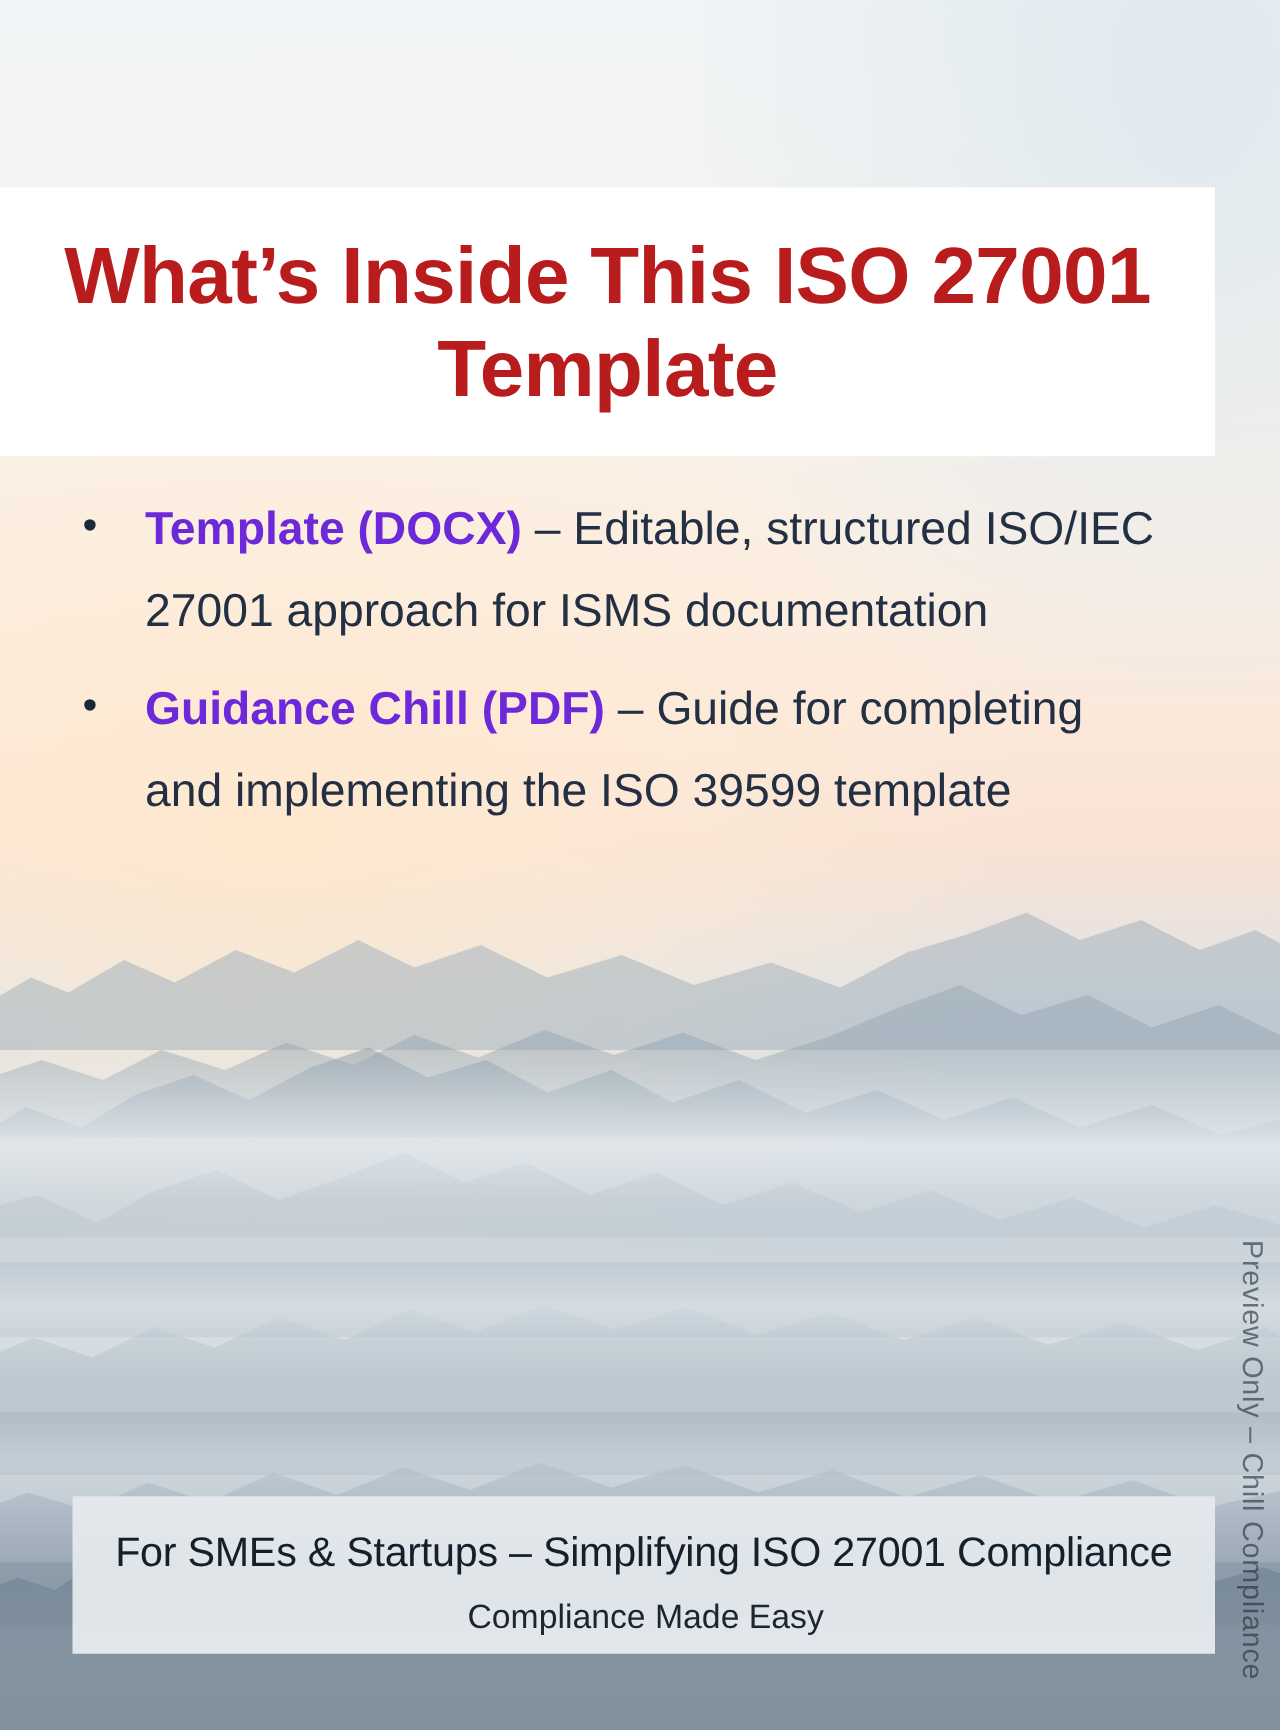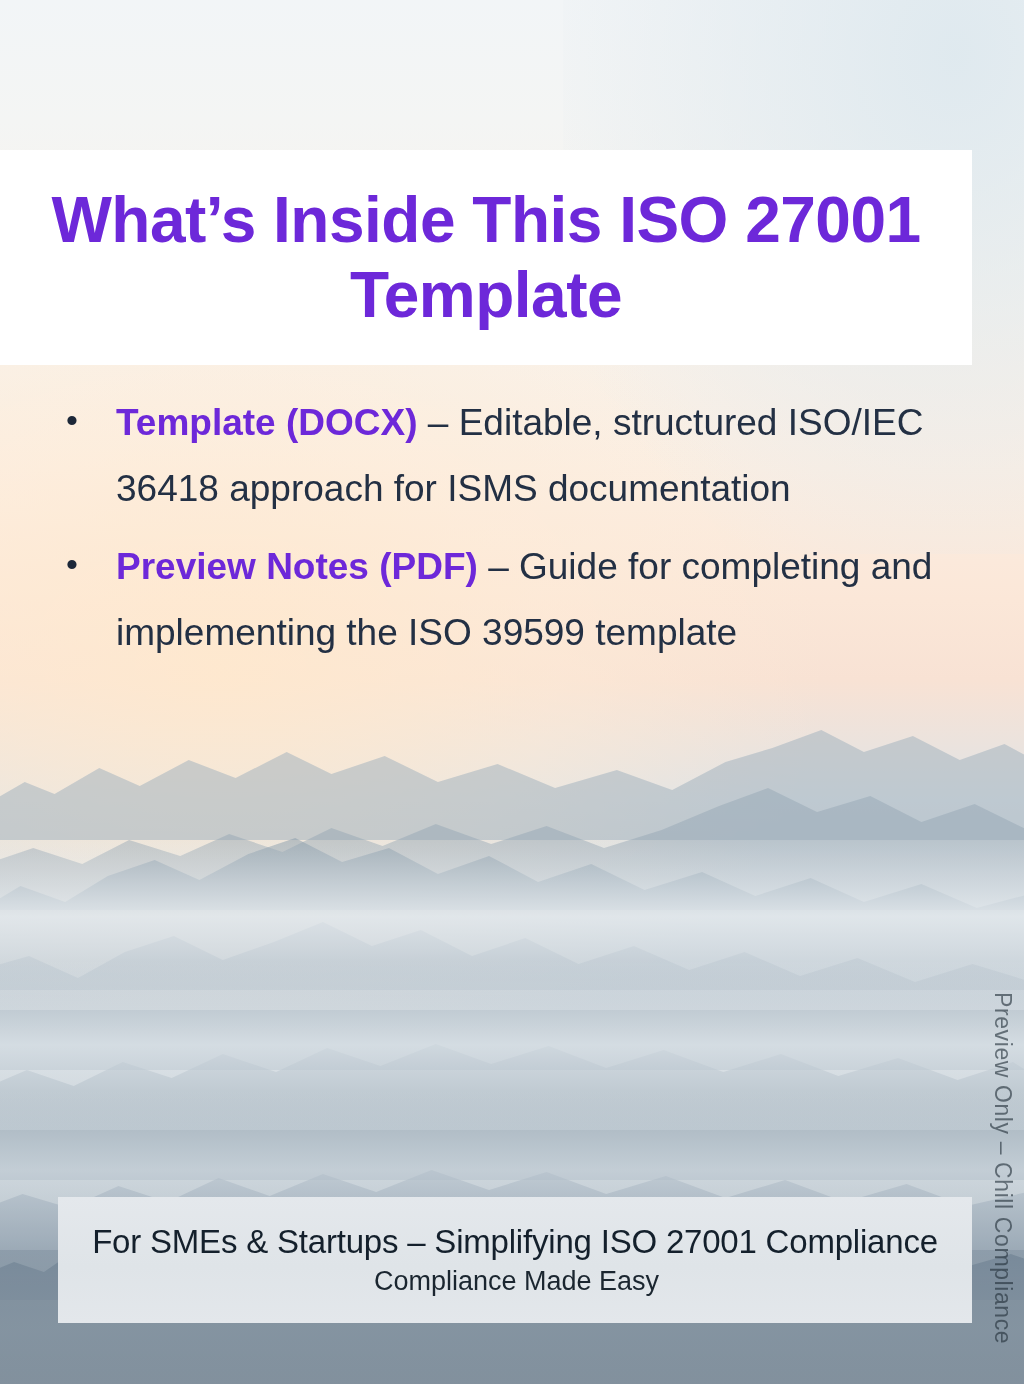--- a/index.html
+++ b/index.html
@@ -106,21 +106,21 @@
   }
   .title-text {
     margin: 0;
     width: 880px;
     text-align: center;
     font-family: "Liberation Sans", sans-serif;
     font-weight: 700;
     font-size: 64px;
     line-height: 1.16;
     letter-spacing: -0.5px;
-    color: #6d28d9;
+    color: #b91c1c;
   }
 
   
   .bullets {
     position: absolute;
     left: 58px;
     top: 390px;
     width: 880px;
     margin: 0;
     padding: 0;
@@ -159,21 +159,21 @@
     top: 1197px;
     width: 914px;
     height: 126px;
     background: linear-gradient(to bottom, #e4e8ec 0%, #dfe4e8 55%, #e3e7eb 100%);
     display: flex;
     flex-direction: column;
     align-items: center;
     justify-content: center;
   }
   .footer-main {
-    margin: 0;
+    margin: 12px;
     font-family: "Liberation Sans", sans-serif;
     font-size: 33px;
     font-weight: 400;
     color: #14202c;
     letter-spacing: -0.2px;
     line-height: 1.24;
   }
   .footer-sub {
     margin: 2px 0 0 3px;
     font-family: "Liberation Sans", sans-serif;
@@ -263,25 +263,25 @@
     <div class="fog fog-d"></div>
   </div>
 
   <div class="title-band">
     <h1 class="title-text">What’s Inside This ISO 27001 Template</h1>
   </div>
 
   <ul class="bullets">
     <li class="bullet-item">
       <span class="bullet-marker">•</span>
-      <span class="bullet-lead">Template (DOCX)</span><span class="bullet-rest"> – Editable, structured ISO/IEC 36418 approach for ISMS documentation</span>
+      <span class="bullet-lead">Template (DOCX)</span><span class="bullet-rest"> – Editable, structured ISO/IEC 27001 approach for ISMS documentation</span>
     </li>
     <li class="bullet-item">
       <span class="bullet-marker">•</span>
-      <span class="bullet-lead">Preview Notes (PDF)</span><span class="bullet-rest"> – Guide for completing and implementing the ISO 39599 template</span>
+      <span class="bullet-lead">Guidance Chill (PDF)</span><span class="bullet-rest"> – Guide for completing and implementing the ISO 39599 template</span>
     </li>
   </ul>
 
   <div class="footer-box">
     <p class="footer-main">For SMEs &amp; Startups – Simplifying ISO 27001 Compliance</p>
     <p class="footer-sub">Compliance Made Easy</p>
   </div>
 
   <div class="watermark">
     <span class="watermark-text">Preview Only – Chill Compliance</span>

